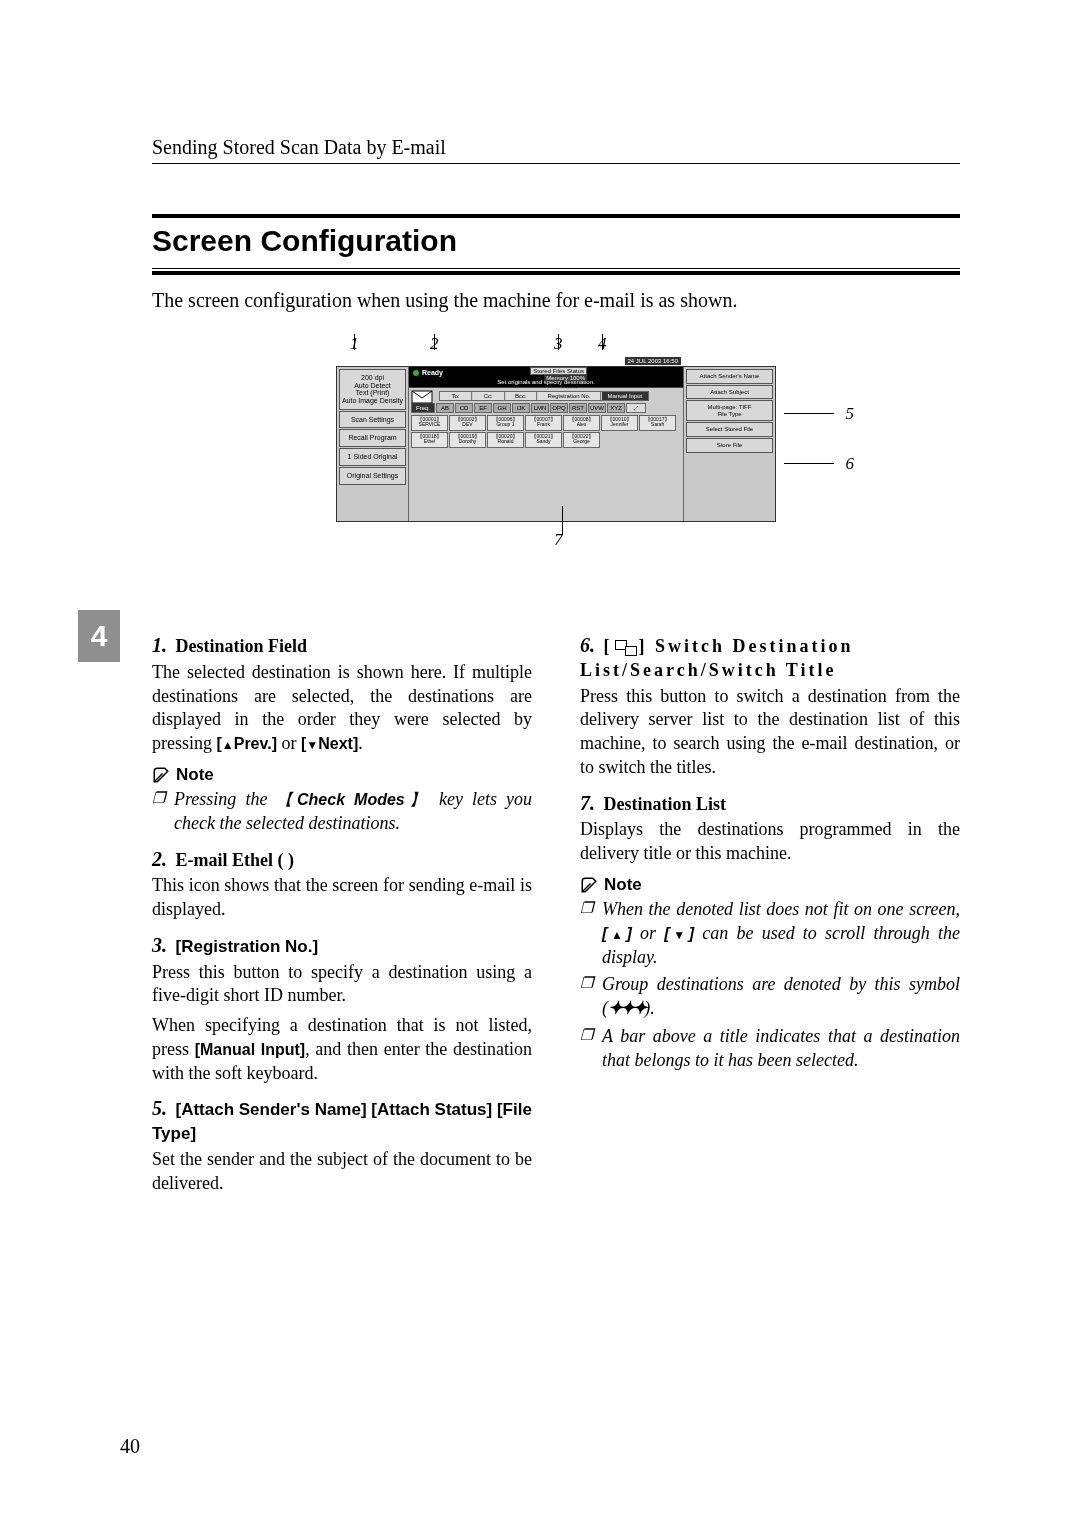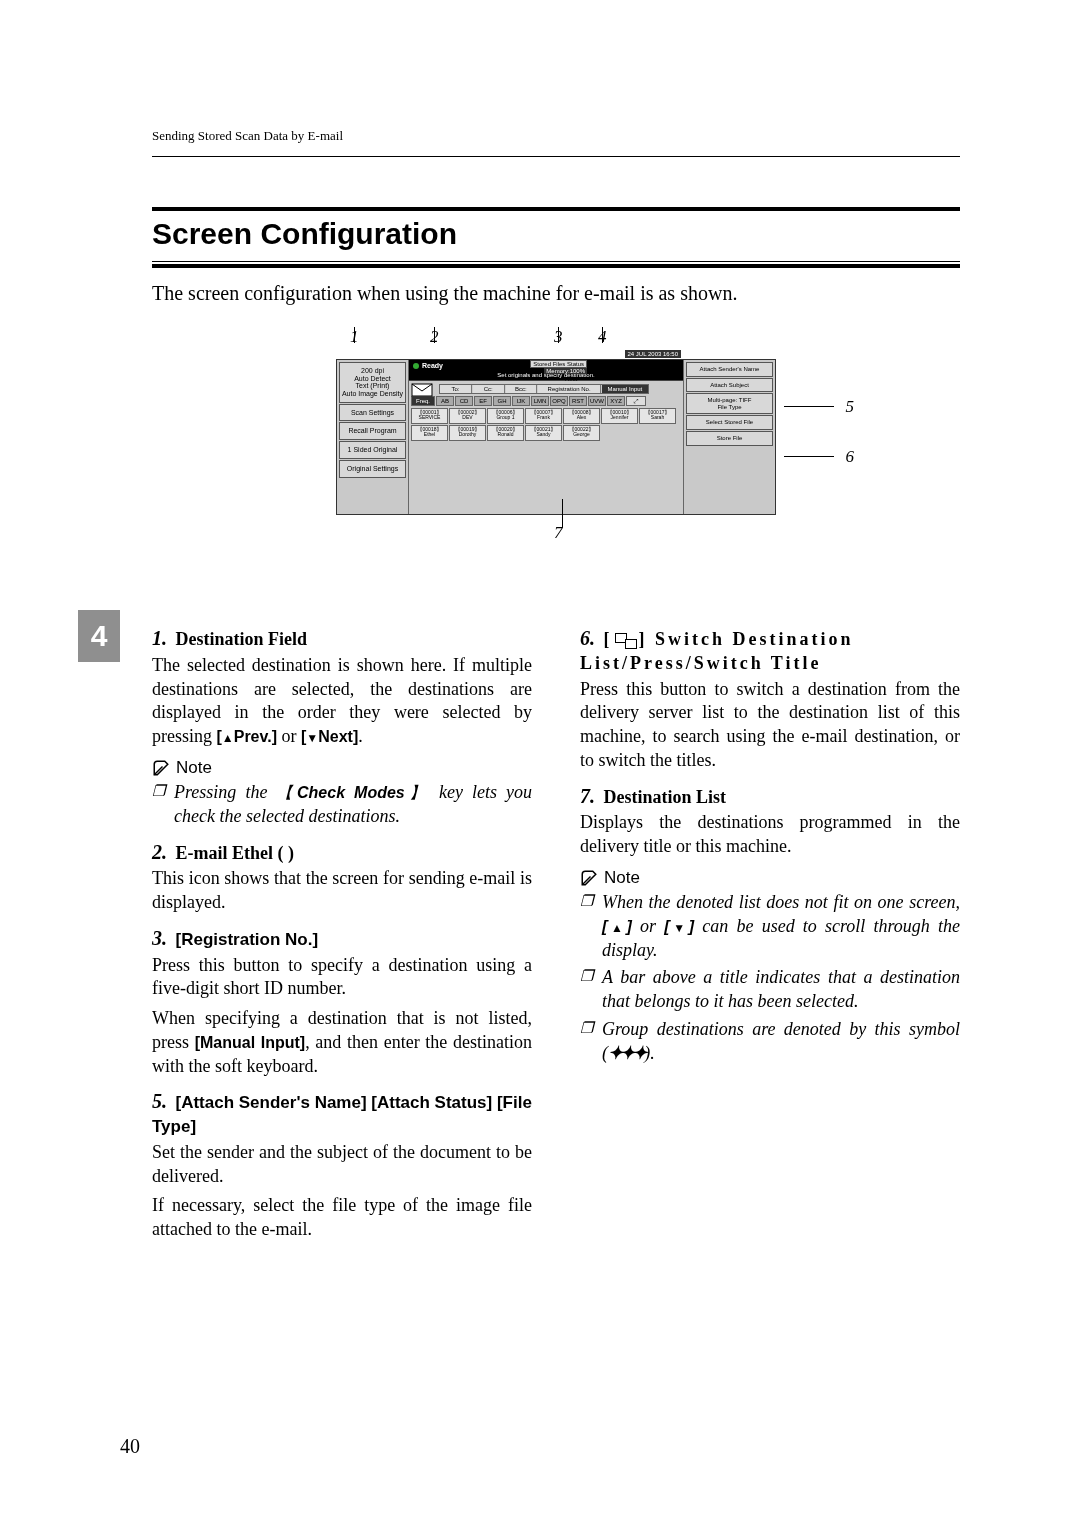--- a/index.html
+++ b/index.html
@@ -10,24 +10,25 @@
     font-family: Georgia, 'Times New Roman', serif;
     color: #000;
     width: 1080px;
     height: 1528px;
     position: relative;
   }
   .page {
     padding: 128px 120px 60px 152px;
   }
   .running-head {
-    font-size: 13px;
+    font-size: 20px;
     border-bottom: 1px solid #000;
-    padding-bottom: 12px;
+    padding-bottom: 4px;
     margin-bottom: 50px;
+    margin-top: 8px;
   }
   h1.section-title {
     font-family: Arial, Helvetica, sans-serif;
     font-weight: bold;
     font-size: 30px;
     margin: 0;
     padding: 6px 0 6px 0;
     border-top: 4px solid #000;
   }
   .after-title .bar1 { border-top: 1px solid #000; margin-top:4px; }
@@ -179,21 +180,21 @@
   }
   .note-head {
     display: flex; align-items: center; gap: 6px;
     margin: 8px 0 2px 0;
   }
   .note-icon {
     width: 18px; height: 18px; display:inline-block;
   }
   .note-label {
     font-family: Arial, Helvetica, sans-serif;
-    font-weight: normal;
+    font-weight: bold;
     font-size: 17px;
   }
   ul.note-list {
     list-style: none;
     padding: 0; margin: 0 0 6px 0;
   }
   ul.note-list > li {
     position: relative;
     padding-left: 22px;
     margin: 2px 0 4px 0;
@@ -400,50 +401,49 @@
 
       <p class="body-p">
         <span>When specifying a destination that is not listed, press </span><span class="sans-inline">[Manual Input]</span><span>, and then enter the destination with the soft keyboard.</span>
       </p>
 
       <div class="item-head">
         <span class="item-num">5.</span>
         <span class="item-title-sans">[Attach Sender's Name] [Attach Status] [File Type]</span>
       </div>
       <p class="body-p">Set the sender and the subject of the document to be delivered.</p>
-      <p class="body-p">If necessary, select the file type of the image file attached to the e-mail.</p>
     </div>
 
     <div class="col">
       <div class="item-head">
         <span class="item-num">6.</span>
-        <span class="item-title-serif" style="letter-spacing:3px">[<span class="big-switch-icon"></span>] <span style="letter-spacing:3px">Switch Destination List/Press/Switch Title</span></span>
+        <span class="item-title-serif" style="letter-spacing:3px">[<span class="big-switch-icon"></span>] <span style="letter-spacing:3px">Switch Destination List/Search/Switch Title</span></span>
       </div>
       <p class="body-p">Press this button to switch a destination from the delivery server list to the destination list of this machine, to search using the e-mail destination, or to switch the titles.</p>
 
       <div class="item-head">
         <span class="item-num">7.</span>
         <span class="item-title-serif">Destination List</span>
       </div>
       <p class="body-p">Displays the destinations programmed in the delivery title or this machine.</p>
 
       <div class="note-head">
         <svg class="note-icon" viewBox="0 0 24 24">
             <path d="M3 21 L3 7 Q3 3 7 3 L17 3 L21 7 L7 21 Z" fill="none" stroke="#000" stroke-width="2"></path>
             <path d="M3 21 L14 10" stroke="#000" stroke-width="2"></path>
           </svg>
         <span class="note-label">Note</span>
       </div>
       <ul class="note-list">
         <li>
           <span>When the denoted list does not fit on one screen, </span><span class="sans-inline">[<span class="tri-up"></span>]</span><span> or </span><span class="sans-inline">[<span class="tri-dn"></span>]</span><span> can be used to scroll through the display.</span>
         </li>
-        <li>A bar above a title indicates that a destination that belongs to it has been selected.</li>
         <li>
           <span>Group destinations are denoted by this symbol (</span><span class="group-sym">✦✦✦</span><span>).</span>
         </li>
+        <li>A bar above a title indicates that a destination that belongs to it has been selected.</li>
       </ul>
     </div>
   </div>
 
 </div>
 
 <div class="page-num">40</div>
 
 </body></html>

